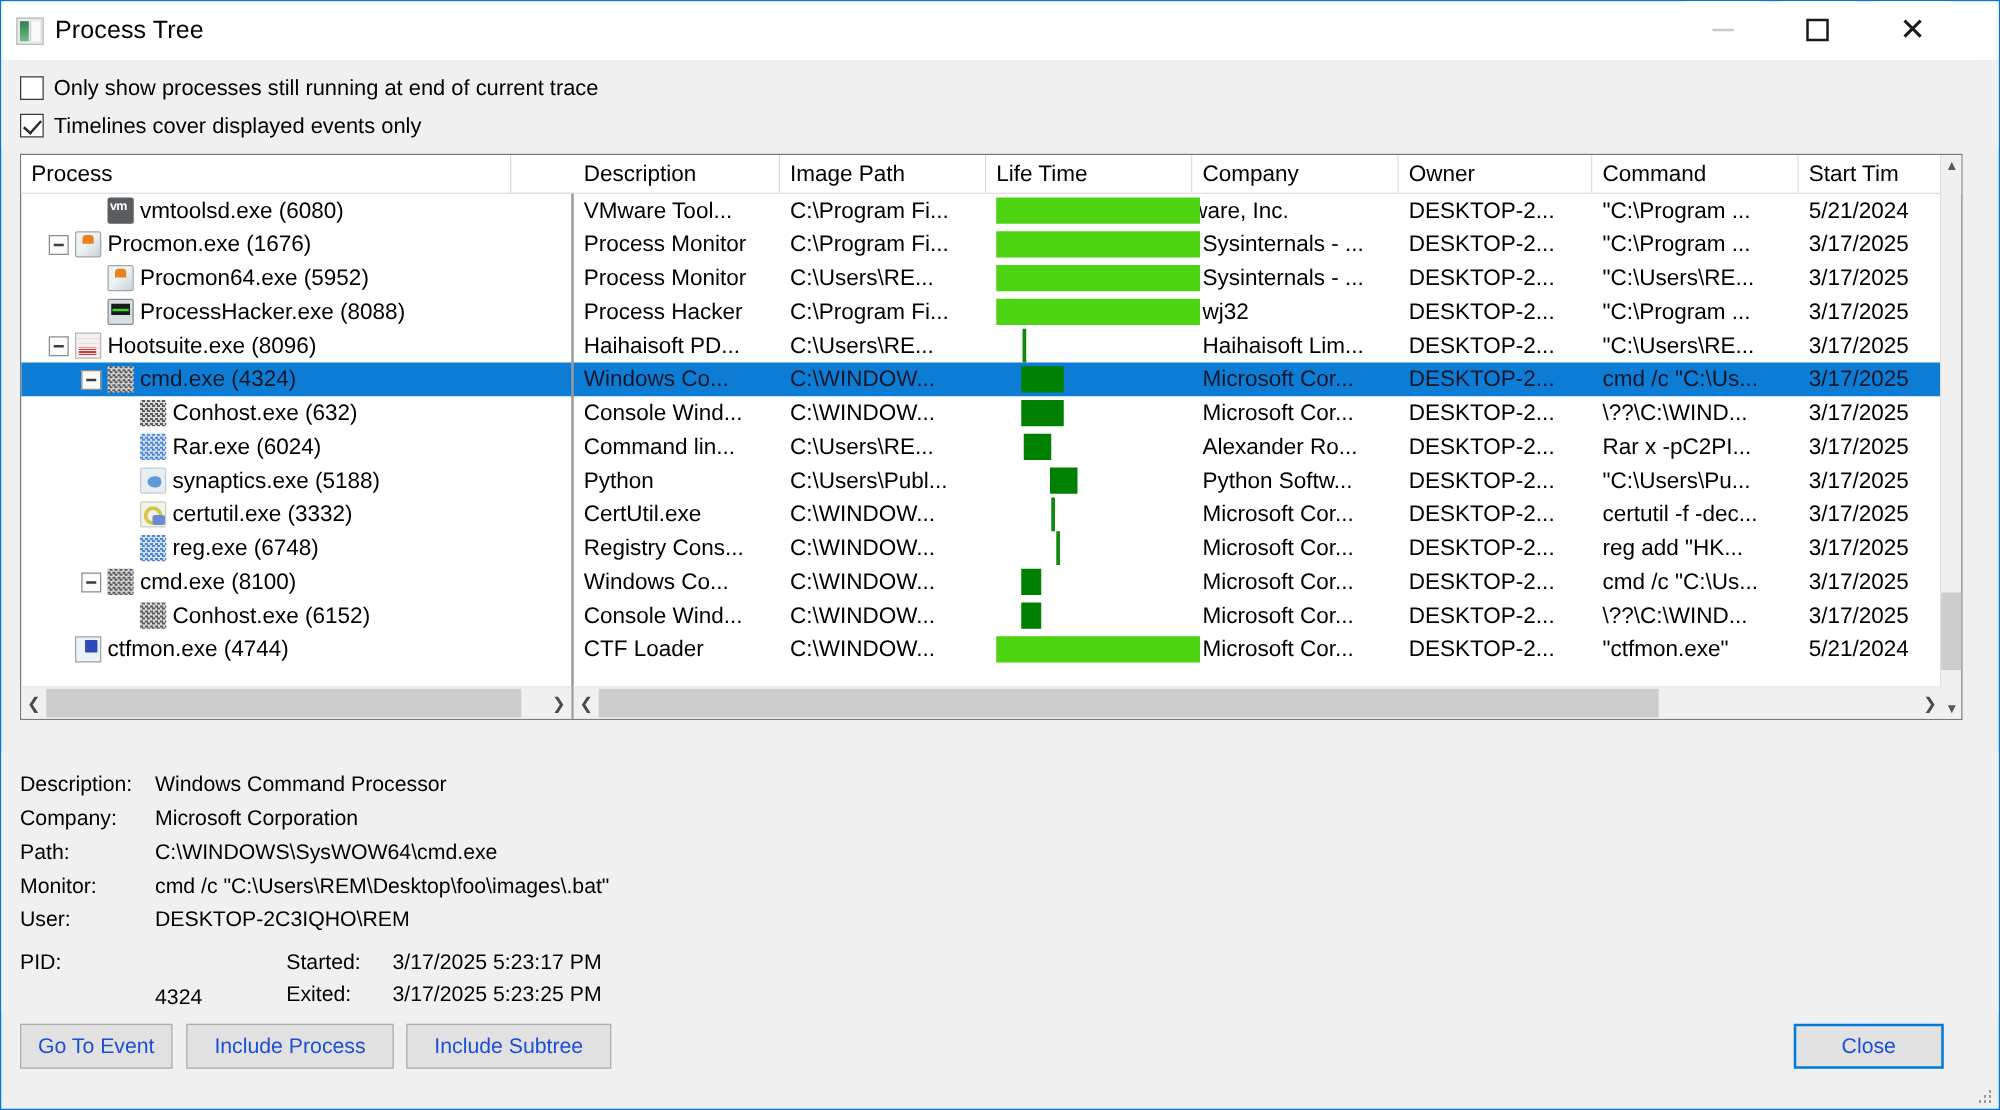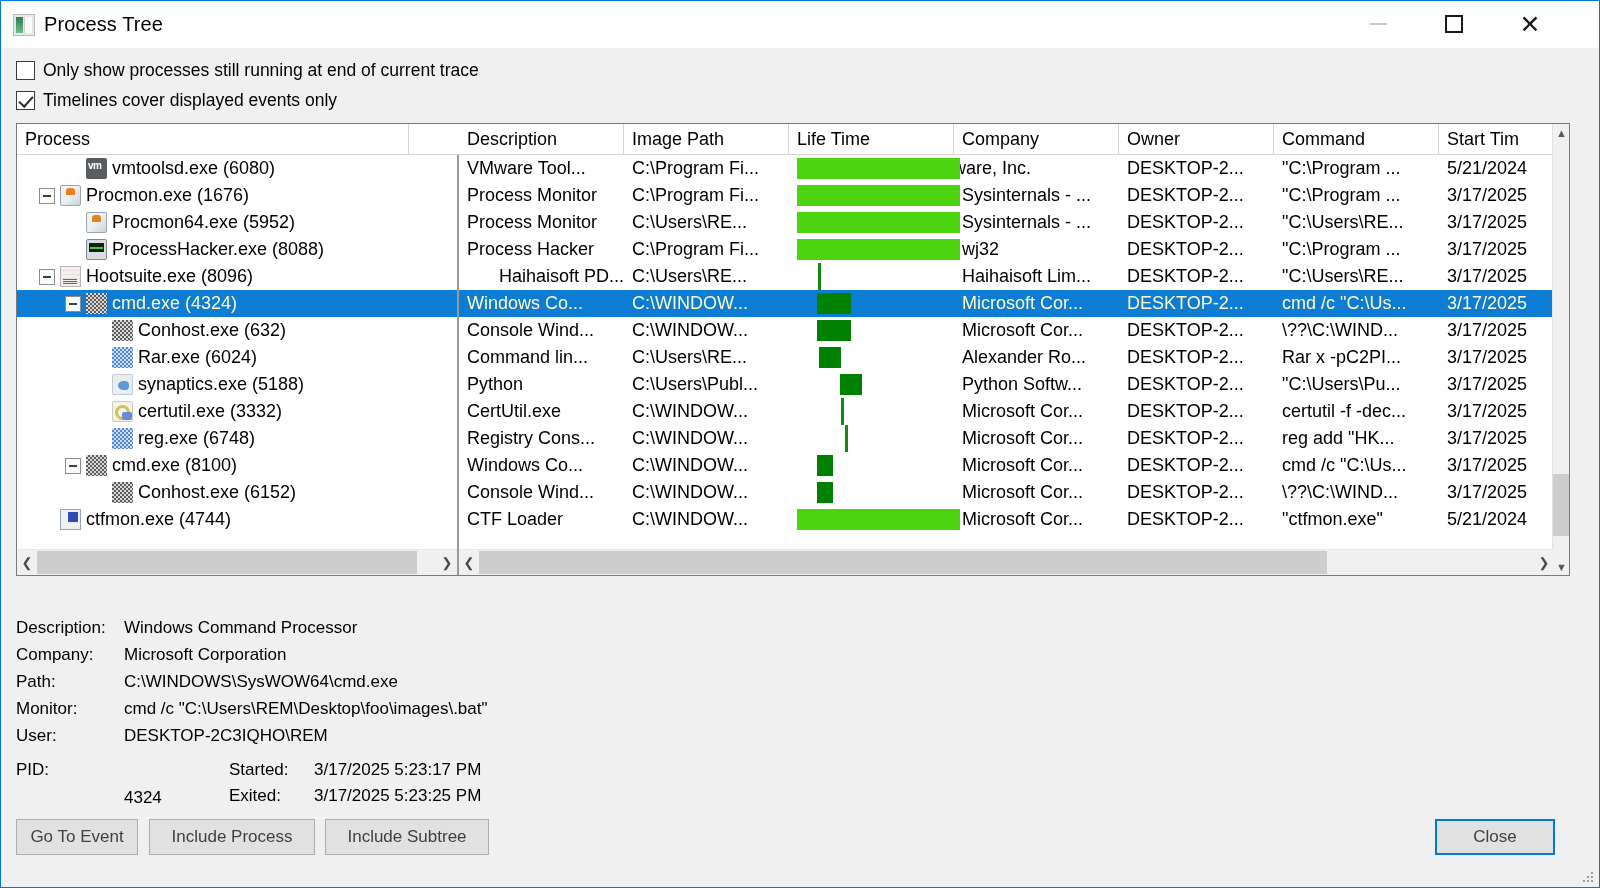--- a/index.html
+++ b/index.html
@@ -108,21 +108,21 @@
   }
   #rows {
     position: absolute; left: 0; top: 31px;
     width: 1537px; height: 404px;
   }
   .row {
     position: absolute; left: 0;
     width: 1537px; height: 27px;
   }
   .row.sel { background: #0c7cd5; }
-  .row.sel .cell, .row.sel .pname { color: #fef9c3; }
+  .row.sel .cell, .row.sel .pname { color: #0f172a; }
   .cell {
     position: absolute; top: 0; height: 27px;
     line-height: 27px;
     font-size: 18px; color: #000;
     padding-left: 8px;
     white-space: nowrap; overflow: hidden;
     z-index: 2;
   }
   
   .treecell {
@@ -238,21 +238,21 @@
   #pid-value { position: absolute; left: 123px; top: 159px; font-size: 17px; margin-top: 28px; }
   .slabel { position: absolute; left: 228px; font-size: 17px; color:#000; }
   .svalue { position: absolute; left: 313px; font-size: 17px; color:#000; }
 
   
   .btn {
     position: absolute;
     height: 36px;
     background: #e1e1e1;
     border: 1px solid #adadad;
-    font-size: 17px; color: #404040;
+    font-size: 17px; color: #1d4ed8;
     display: flex; align-items: center; justify-content: center;
     font-family: "Liberation Sans", sans-serif;
   }
   #btn-goto { left: 15px; top: 818px; width: 122px; }
   #btn-incproc { left: 148px; top: 818px; width: 166px; }
   #btn-incsub { left: 324px; top: 818px; width: 164px; }
   #btn-closebtn {
     left: 1434px; top: 818px; width: 120px;
     border: 2px solid #0078d7;
   }
@@ -368,21 +368,21 @@
           <div class="cell" style="left: 1257px; width: 165px;">"C:\Program ...</div>
           <div class="cell" style="left: 1422px; width: 115px;">3/17/2025</div>
           <div class="lifebar bright" style="left: 780px; width: 163px;"></div>
         </div>
         <div class="row" style="top: 108px;">
           <div class="treecell" style="left: 22px;">
             <span class="expander"></span>
             <span class="picon ico-doc"></span>
             <span class="pname">Hootsuite.exe (8096)</span>
           </div>
-          <div class="cell" style="left: 442px; width: 165px; text-align: right;">Haihaisoft PD...</div>
+          <div class="cell" style="left: 442px; width: 165px;">Haihaisoft PD...</div>
           <div class="cell" style="left: 607px; width: 165px;">C:\Users\RE...</div>
           <div class="cell" style="left: 937px; width: 165px;">Haihaisoft Lim...</div>
           <div class="cell" style="left: 1102px; width: 155px;">DESKTOP-2...</div>
           <div class="cell" style="left: 1257px; width: 165px;">"C:\Users\RE...</div>
           <div class="cell" style="left: 1422px; width: 115px;">3/17/2025</div>
           <div class="lifebar thin" style="left: 801px; width: 3px;"></div>
         </div>
         <div class="row sel" style="top: 135px;">
           <div class="treecell" style="left: 48px;">
             <span class="expander"></span>

